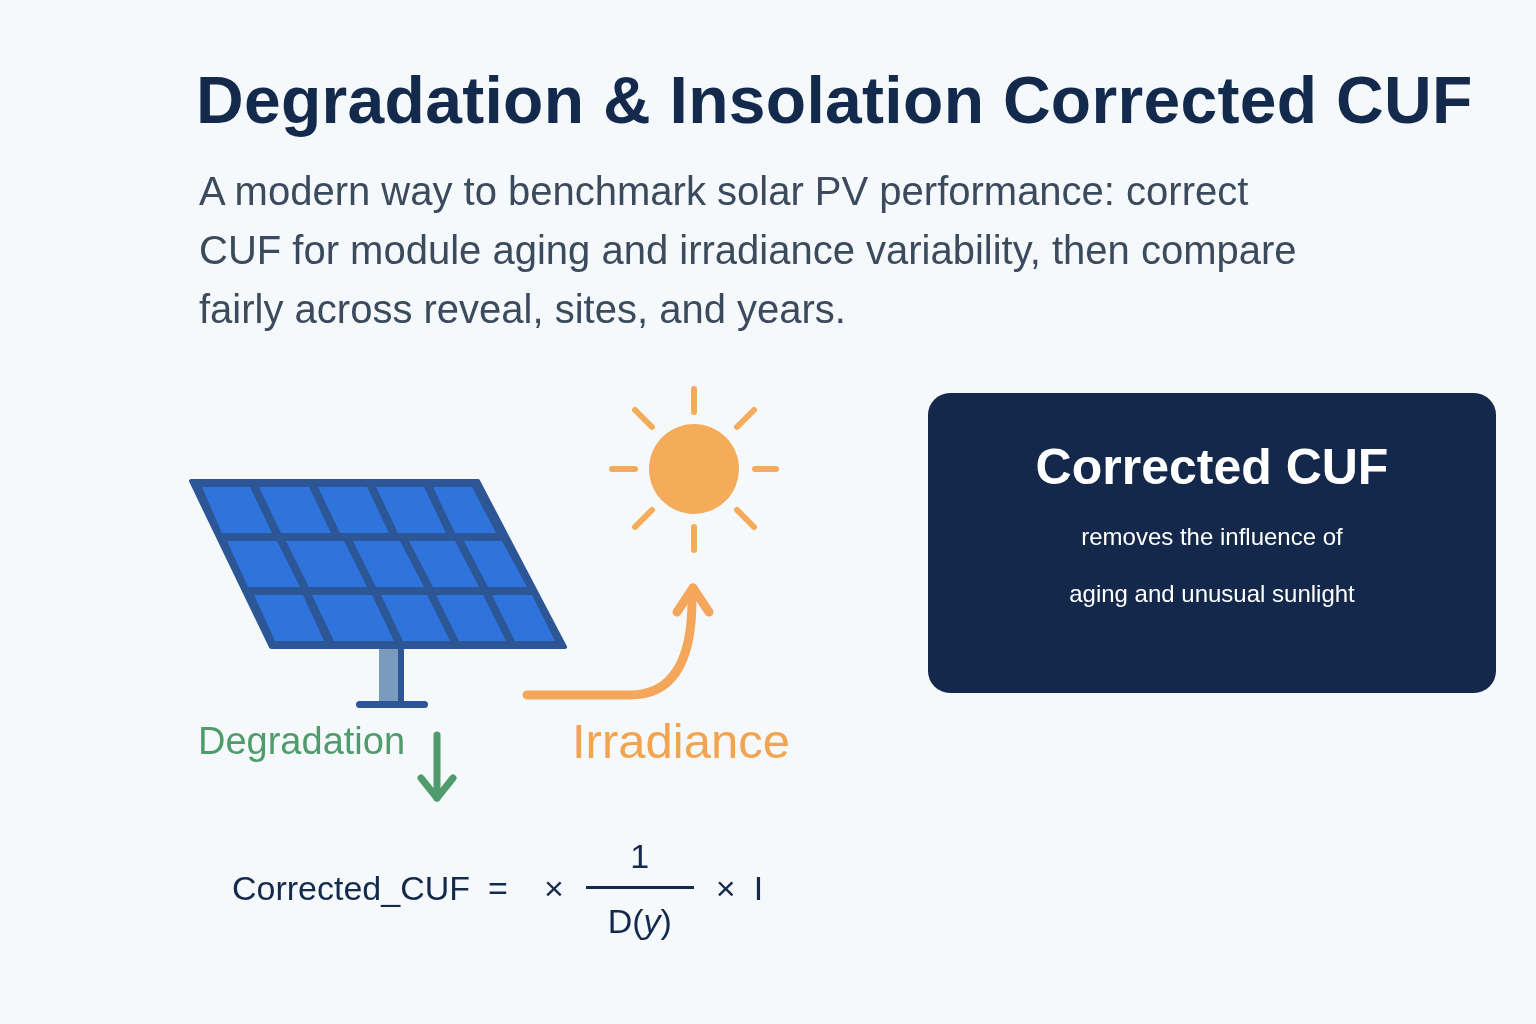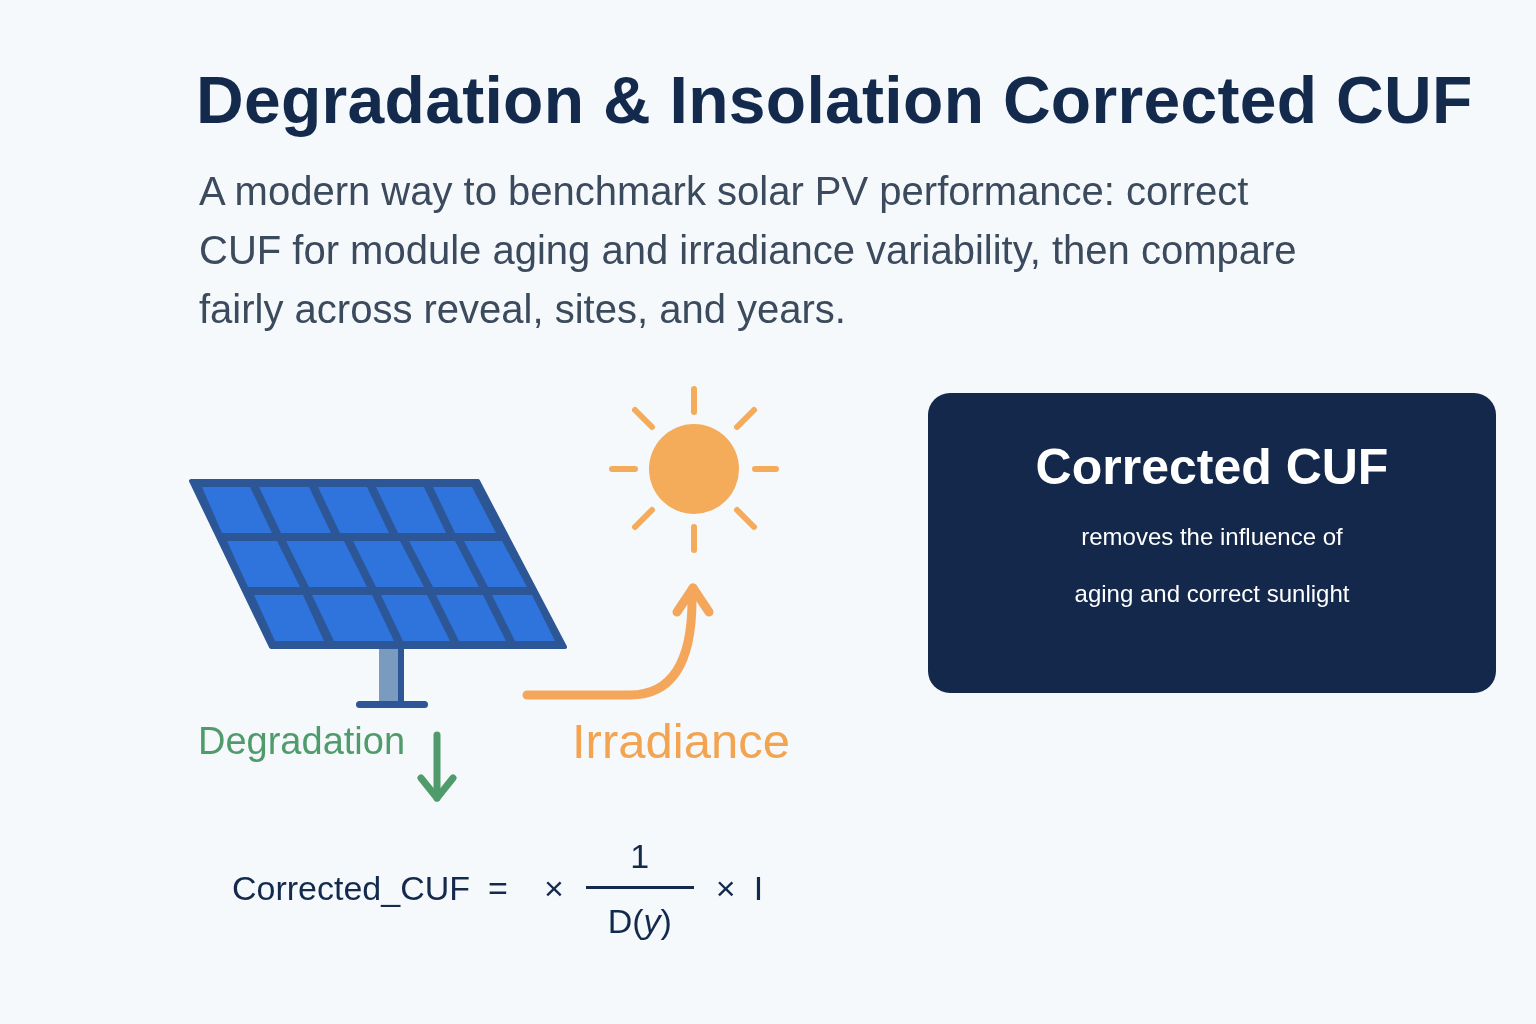--- a/index.html
+++ b/index.html
@@ -195,21 +195,21 @@
     </g>
   </svg>
 
   <div class="label-degradation">Degradation</div>
   <div class="label-irradiance">Irradiance</div>
 
   <div class="callout">
     <p class="callout-title">Corrected CUF</p>
     <p class="callout-body">
       <span>removes the influence of</span>
-      <span>aging and correct sunlight</span>
+      <span>aging and unusual sunlight</span>
     </p>
   </div>
 
   <div class="formula">
     <span class="term">Corrected_CUF</span>
     <span class="term op">=</span>
     <span class="term op">×</span>
     <span class="frac">
       <span class="num">1</span>
       <span class="bar"></span>

